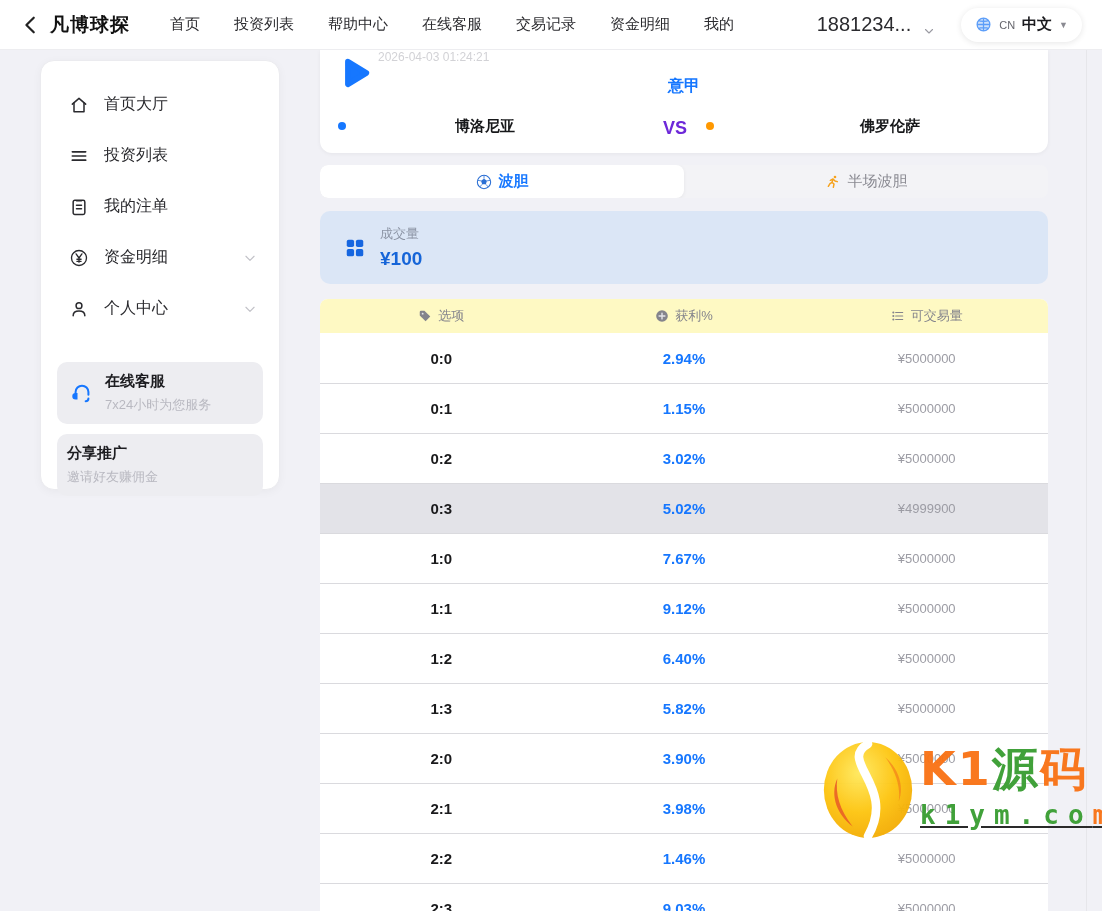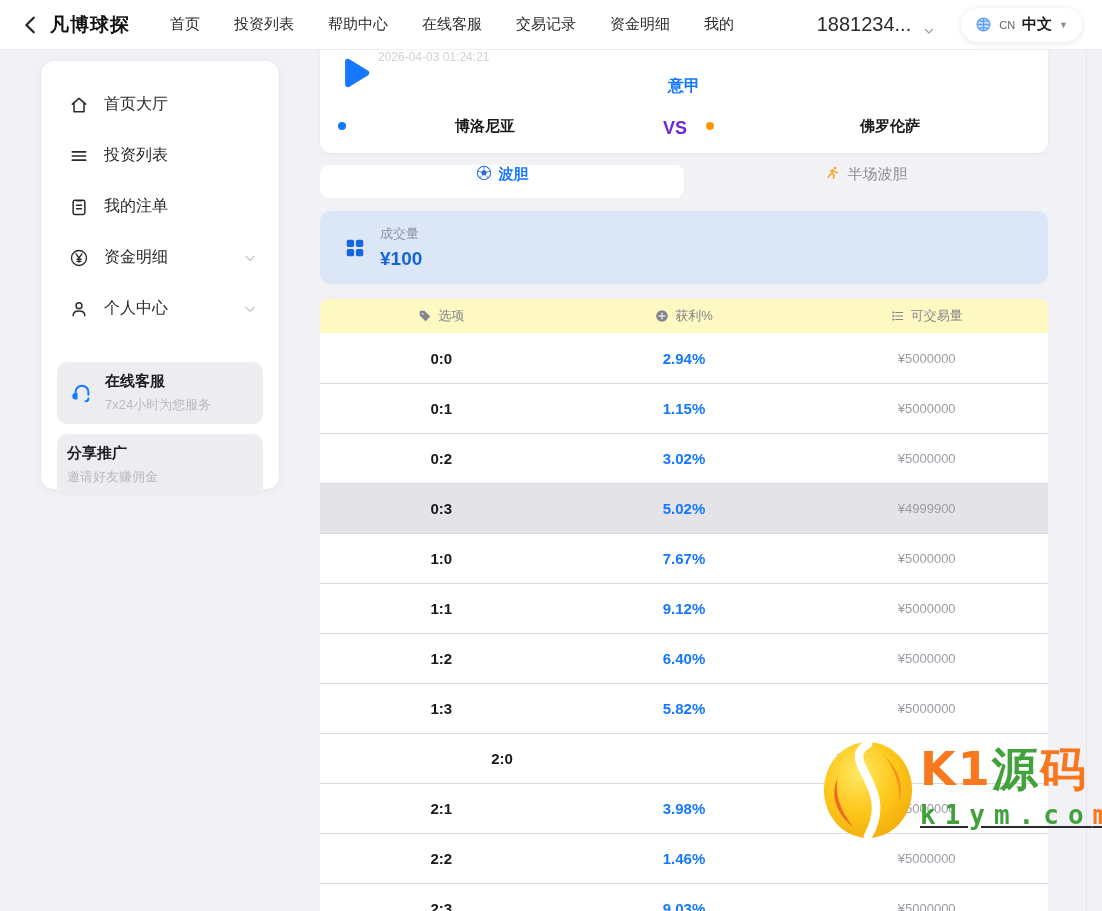--- a/index.html
+++ b/index.html
@@ -71,21 +71,21 @@
   .dot-away { left:386px; background:#ff9800; }
   .team-name { position:absolute; width:240px; text-align:center; font-size:15px; font-weight:bold; color:#17181a; top:3px; }
   .home-name { left:45px; } .away-name { left:450px; }
   .vs-label { position:absolute; left:330px; width:50px; text-align:center; font-size:18px; font-weight:bold; color:#6d28d9; top:4px; }
 
   
   .tab-bar {
     position:relative; margin-top:12px; height:33px; background:#f3f3f6;
     border-radius:8px; display:flex; overflow:hidden;
   }
-  .tab { flex:1; display:flex; justify-content:center; gap:7px;
+  .tab { flex:1; display:flex; align-items:center; justify-content:center; gap:7px;
     font-size:15px; color:#8a8a92; cursor:pointer; }
   .tab.active { background:#fff; border-radius:8px; color:#1677ff; font-weight:bold;
     box-shadow:0 1px 4px rgba(0,0,0,0.06); }
   .tab .ticon { width:16px; height:16px; display:flex; }
 
   
   .volume-card {
     margin-top:13px; height:73px; background:#dbe6f6; border-radius:10px;
     display:flex; align-items:center; padding:0 24px; gap:14px;
   }
@@ -369,20 +369,21 @@
   </div>
 
   <div class="trow">
     <div class="td td-option">1:3</div>
     <div class="td td-profit">5.82%</div>
     <div class="td td-volume">¥5000000</div>
   </div>
 
   <div class="trow">
     <div class="td td-option">2:0</div>
+    <div class="td td-profit">3.90%</div>
     <div class="td td-volume">¥5000000</div>
   </div>
 
   <div class="trow">
     <div class="td td-option">2:1</div>
     <div class="td td-profit">3.98%</div>
     <div class="td td-volume">¥5000000</div>
   </div>
 
   <div class="trow">

